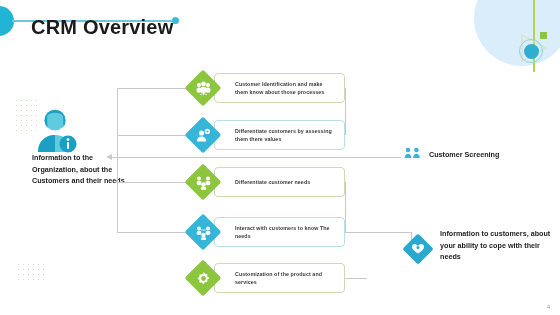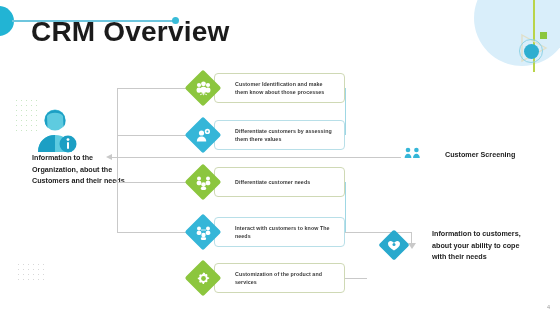--- a/index.html
+++ b/index.html
@@ -84,21 +84,21 @@
     left: 16px; top: 262px;
     width: 30px; height: 20px;
     background-image: radial-gradient(#d8d8d8 0.8px, transparent 1px);
     background-size: 5px 5px;
   }
 
   
   #page-title {
     position: absolute;
     left: 31px; top: 16px;
-    font-size: 28px;
+    font-size: 20px;
     font-weight: 600;
     color: #1b1b1b;
     letter-spacing: 0.2px;
     font-family: "Liberation Sans", sans-serif;
   }
 
   
   #left-avatar {
     position: absolute;
     left: 30px; top: 104px;
@@ -168,30 +168,30 @@
   .conn { position: absolute; background: #c9c9c9; }
   .conn.v { width: 1px; }
   .conn.h { height: 1px; }
   .conn.teal { background: #9fd7e4; }
 
   
   .right-label {
     position: absolute;
     display: flex;
     align-items: center;
-    gap: 24px;
+    gap: 8px;
   }
   .right-label .rl-text {
     font-size: 7.2px;
     font-weight: 700;
     line-height: 1.6;
     color: #1d1d1d;
   }
   #label-screening { left: 404px; top: 146px; width: 120px; }
-  #label-customers { left: 380px; top: 228px; width: 150px; }
+  #label-customers { left: 404px; top: 228px; width: 150px; align-items: flex-end; }
   #label-customers .rl-text { width: 112px; }
 
   .rl-icon { flex: 0 0 auto; }
   .diamond-small {
     width: 28px; height: 28px;
     position: relative;
   }
   .diamond-small .dshape {
     position: absolute;
     left: 3px; top: 3px;

